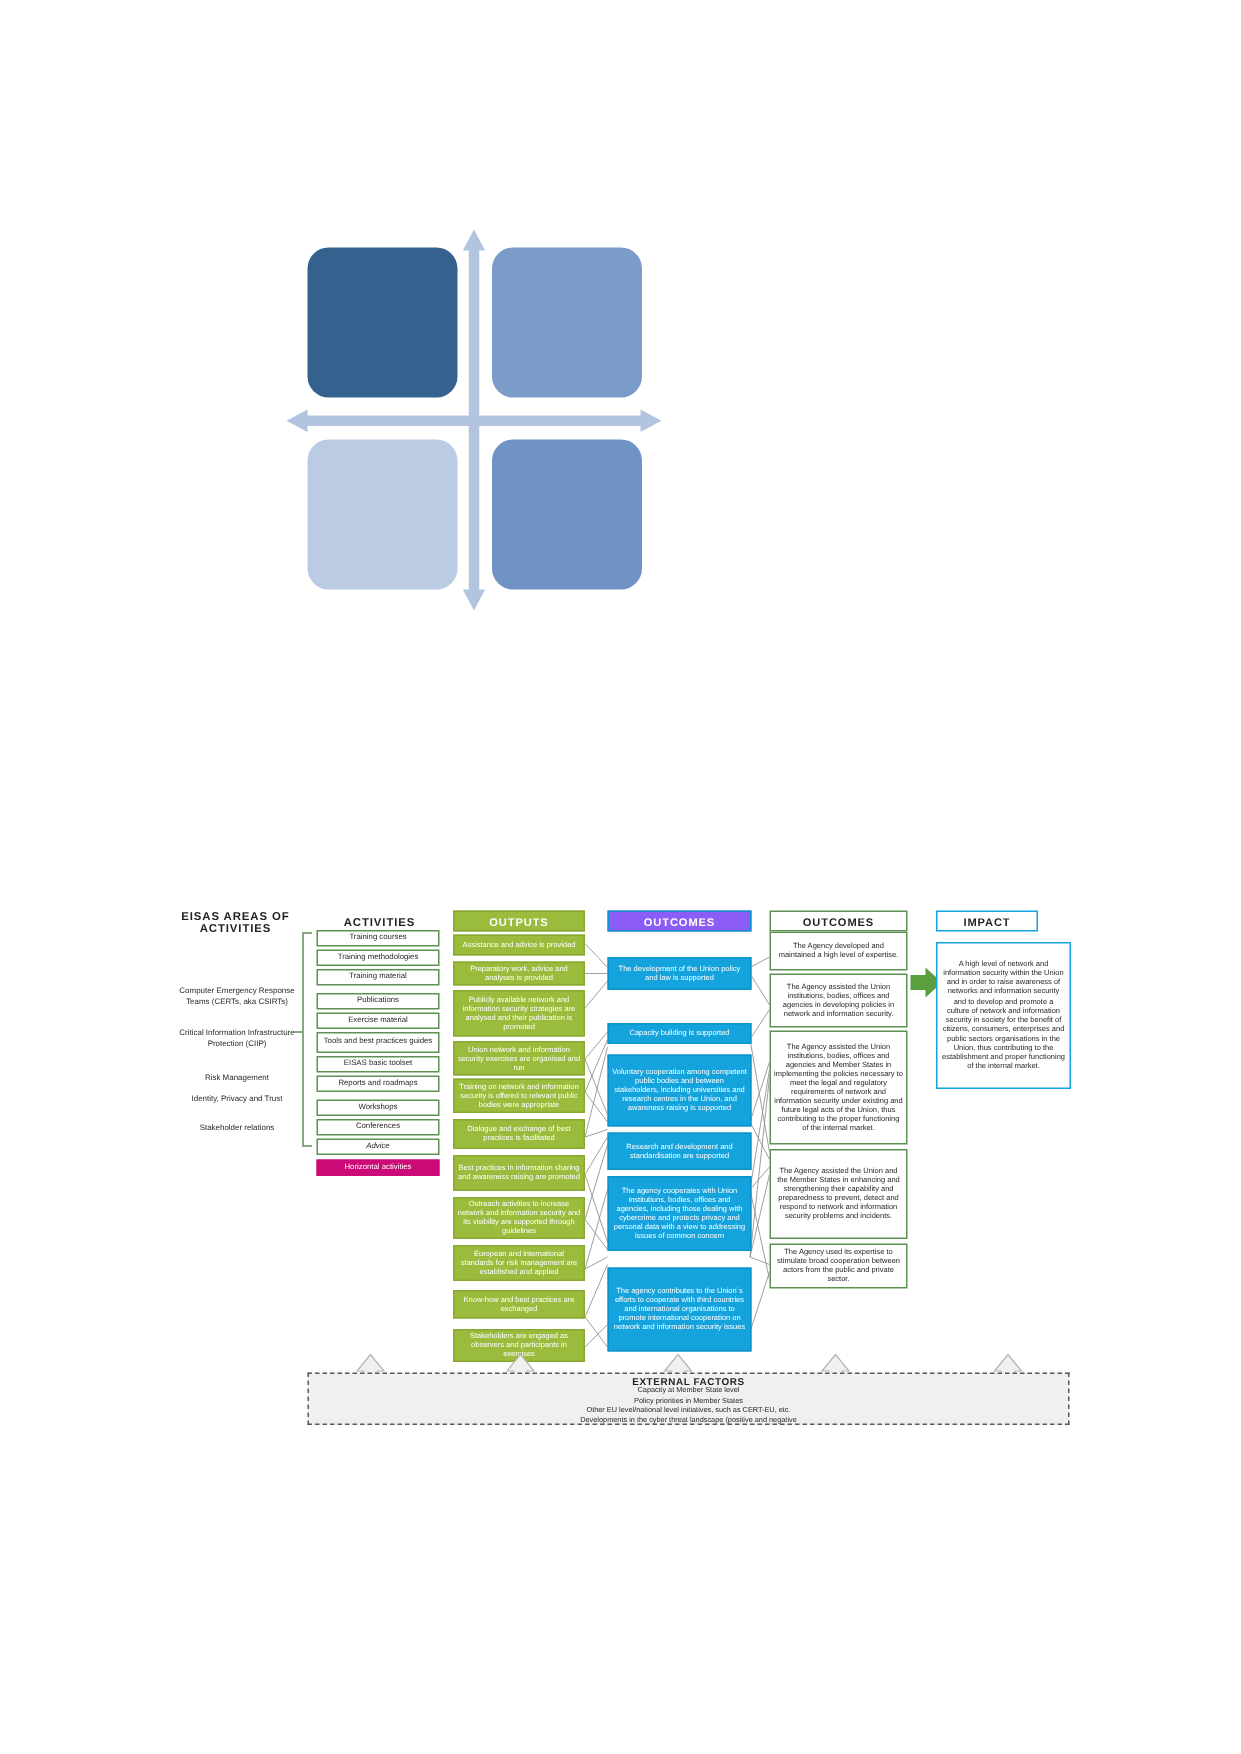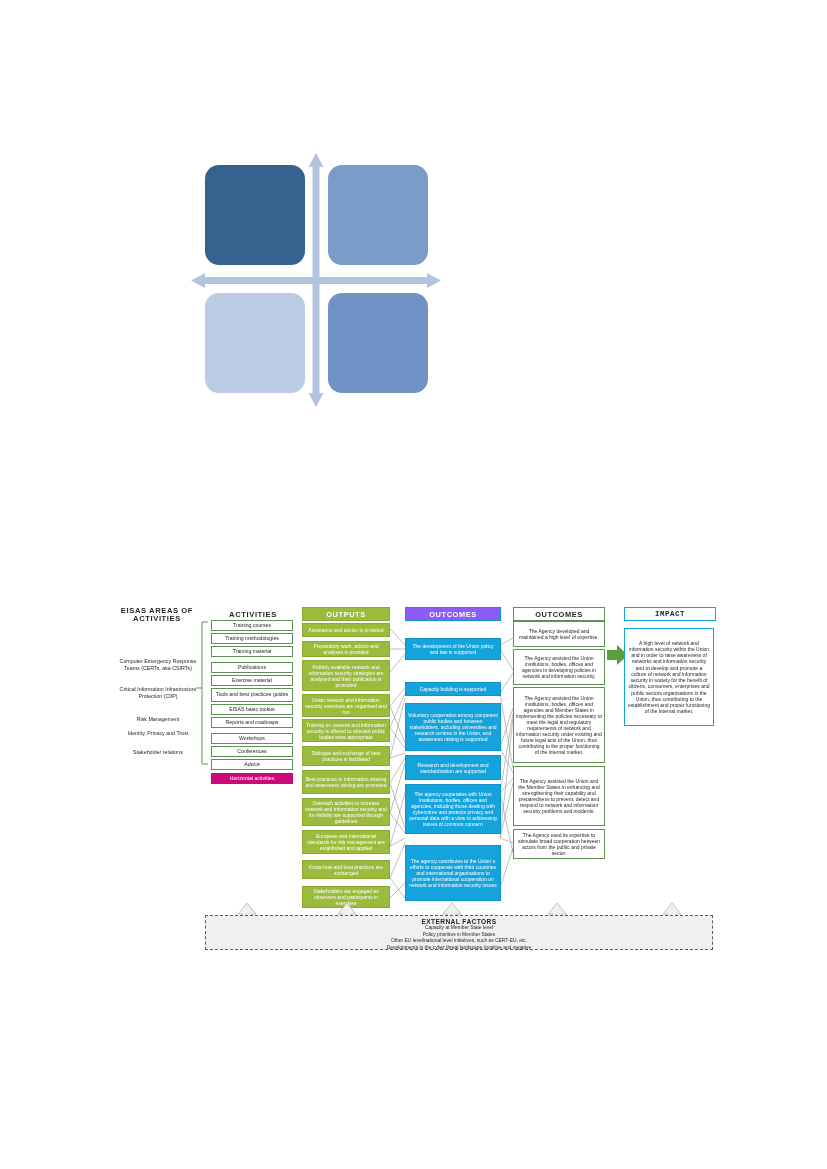--- a/index.html
+++ b/index.html
@@ -255,21 +255,21 @@
   </div>
 
   <div class="col-header hdr-plain" style="left:207px; top:10px; width:92px; height:14px;">ACTIVITIES</div>
 
   <div class="col-header hdr-box hdr-outputs" style="left:302px; top:9px; width:88px;">OUTPUTS</div>
 
   <div class="col-header hdr-box hdr-outcomes" style="left:405px; top:9px; width:96px;">OUTCOMES</div>
 
   <div class="col-header hdr-box hdr-results" style="left:513px; top:9px; width:92px;">OUTCOMES</div>
 
-  <div class="col-header hdr-box hdr-impact" style="left:624px; top:9px; width:92px;font-family:Liberation Mono, monospace;">IMPACT</div>
+  <div class="col-header hdr-box hdr-impact" style="left:624px; top:9px; width:68px;">IMPACT</div>
 
   <div class="area-label" style="left:112px; top:60px; width:92px;">Computer Emergency Response Teams (CERTs, aka CSIRTs)</div>
   <div class="area-label" style="left:112px; top:88px; width:92px;">Critical Information Infrastructure Protection (CIIP)</div>
   <div class="area-label" style="left:112px; top:118px; width:92px;">Risk Management</div>
   <div class="area-label" style="left:112px; top:132px; width:92px;">Identity, Privacy and Trust</div>
   <div class="area-label" style="left:112px; top:151px; width:92px;">Stakeholder relations</div>
 
   <svg class="deco" width="827" height="370">
     <path d="M208 24 L202 24 L202 166 L208 166" stroke="#5d9152" stroke-width="1" fill="none"></path>
     <path d="M202 90 L196 90" stroke="#5d9152" stroke-width="1" fill="none"></path>

